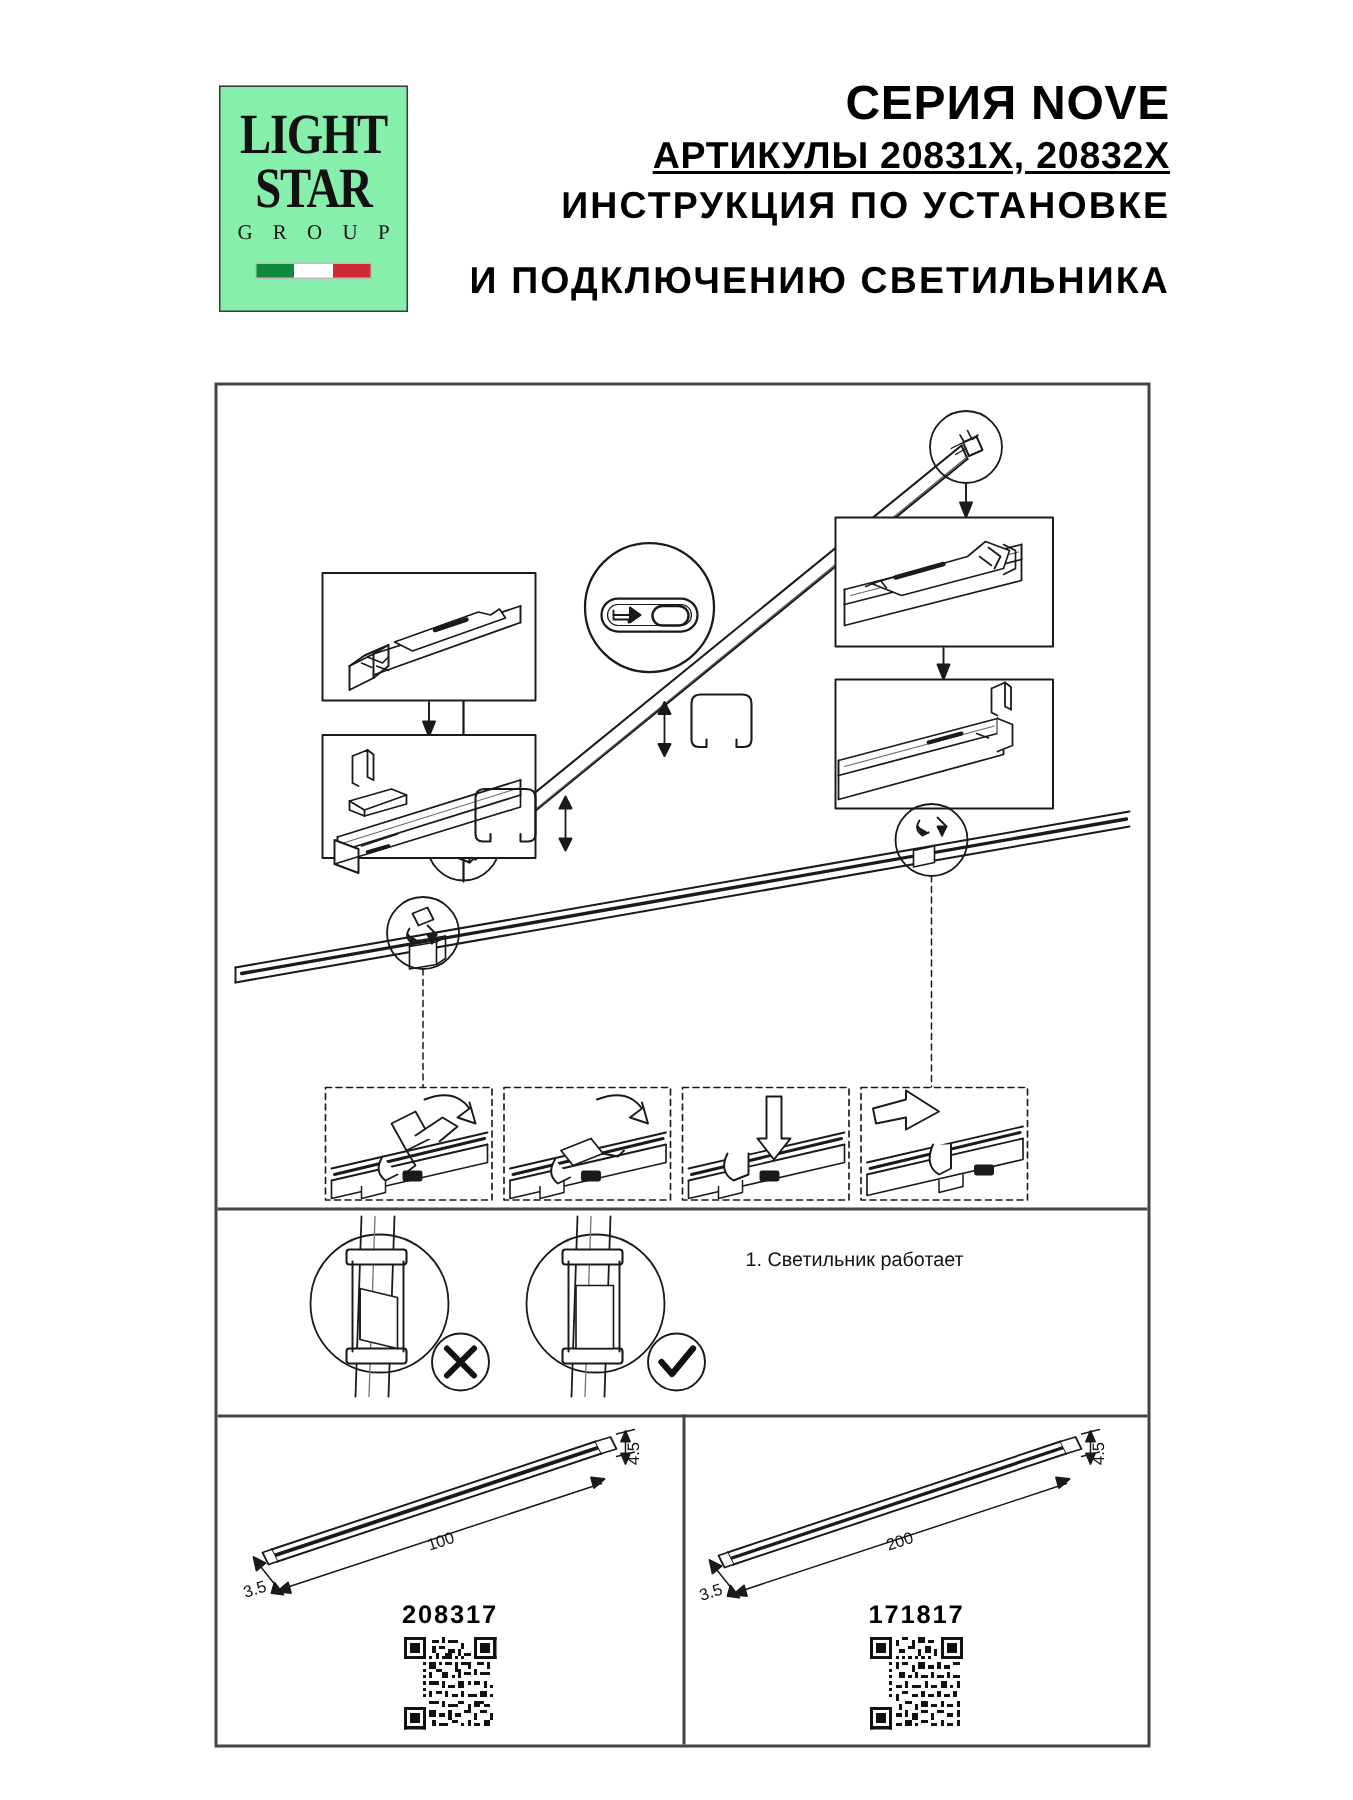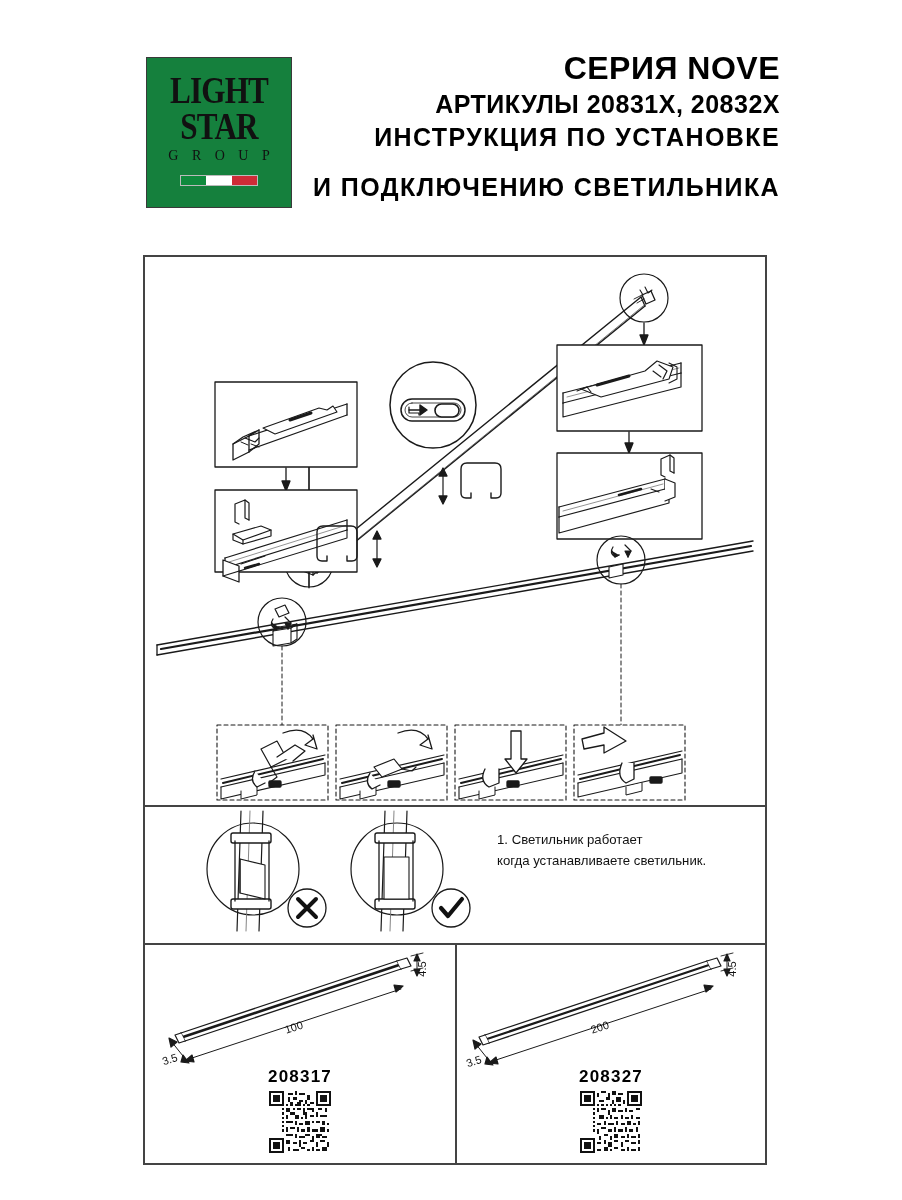--- a/index.html
+++ b/index.html
@@ -24,24 +24,24 @@
   .header {
     position: absolute;
     left: 0; top: 0;
     width: 902px;
     height: 240px;
   }
   .logo-box {
     position: absolute;
     left: 146px;
     top: 57px;
-    width: 146px;
+    width: 126px;
     height: 151px;
     border: 1.5px solid #3a3a3a;
-    background: #15803d;
+    background: #86efac;
     box-sizing: border-box;
   }
   .logo-inner {
     position: absolute;
     left: 0; right: 0;
     top: 14px;
     text-align: center;
   }
   .logo-word {
     font-family: "Liberation Serif", serif;
@@ -87,20 +87,21 @@
     line-height: 32px;
     white-space: nowrap;
   }
   .articles-line {
     font-size: 25px;
     font-weight: bold;
     letter-spacing: 0.5px;
     line-height: 34px;
     margin-top: 3px;
     white-space: nowrap;
+    text-decoration: underline;
   }
   .instr-line {
     font-size: 25px;
     font-weight: bold;
     letter-spacing: 1.4px;
     line-height: 32px;
     white-space: nowrap;
   }
 
   
@@ -497,21 +498,20 @@
           <g>
             <circle cx="306" cy="101" r="19" fill="#fff" stroke-width="1.3"></circle>
             <path d="M296,101 L303,109 L317,92" stroke-width="4.2" stroke="#111" fill="none"></path>
           </g>
 
         </g>
       </svg>
 
       <div class="warn-text">
         <div>1. Светильник работает</div>
-        <div>когда устанавливаете светильник.</div>
       </div>
     </div>
 
     <div class="panel panel-prodL">
       <svg class="svg-layer" viewBox="0 0 310 218">
         <g fill="none" stroke="#1a1a1a" stroke-width="1.2" stroke-linejoin="round" stroke-linecap="round">
 
           <path d="M36,88 L252,16" stroke-width="1.3"></path>
           <path d="M40,96 L256,24" stroke-width="1.3"></path>
           <path d="M38,92 L254,20" stroke-width="2.6" stroke="#1a1a1a"></path>
@@ -673,21 +673,21 @@
           <path d="M18,104 L16,95 L24,99 Z" fill="#1a1a1a"></path>
           <path d="M30,112 L36,120 L28,119 Z" fill="#1a1a1a"></path>
         </g>
         <g font-family="Liberation Sans, sans-serif" font-size="11" fill="#111">
           <text x="144" y="86" transform="rotate(-18 144 86)" text-anchor="middle">200</text>
           <text x="279" y="24" transform="rotate(-90 279 24)" text-anchor="middle">4.5</text>
           <text x="18" y="120" transform="rotate(-18 18 120)" text-anchor="middle">3.5</text>
         </g>
       </svg>
 
-      <div class="prod-code">208327</div>
+      <div class="prod-code">171817</div>
 
       <div class="qr">
         <svg viewBox="0 0 29 29" width="62" height="62" shape-rendering="crispEdges">
           <rect width="29" height="29" fill="#fff"></rect>
           <g fill="#111">
             <rect x="0" y="0" width="7" height="1"></rect>
               <rect x="0" y="6" width="7" height="1"></rect>
             <rect x="0" y="0" width="1" height="7"></rect>
               <rect x="6" y="0" width="1" height="7"></rect>
             <rect x="2" y="2" width="3" height="3"></rect>

